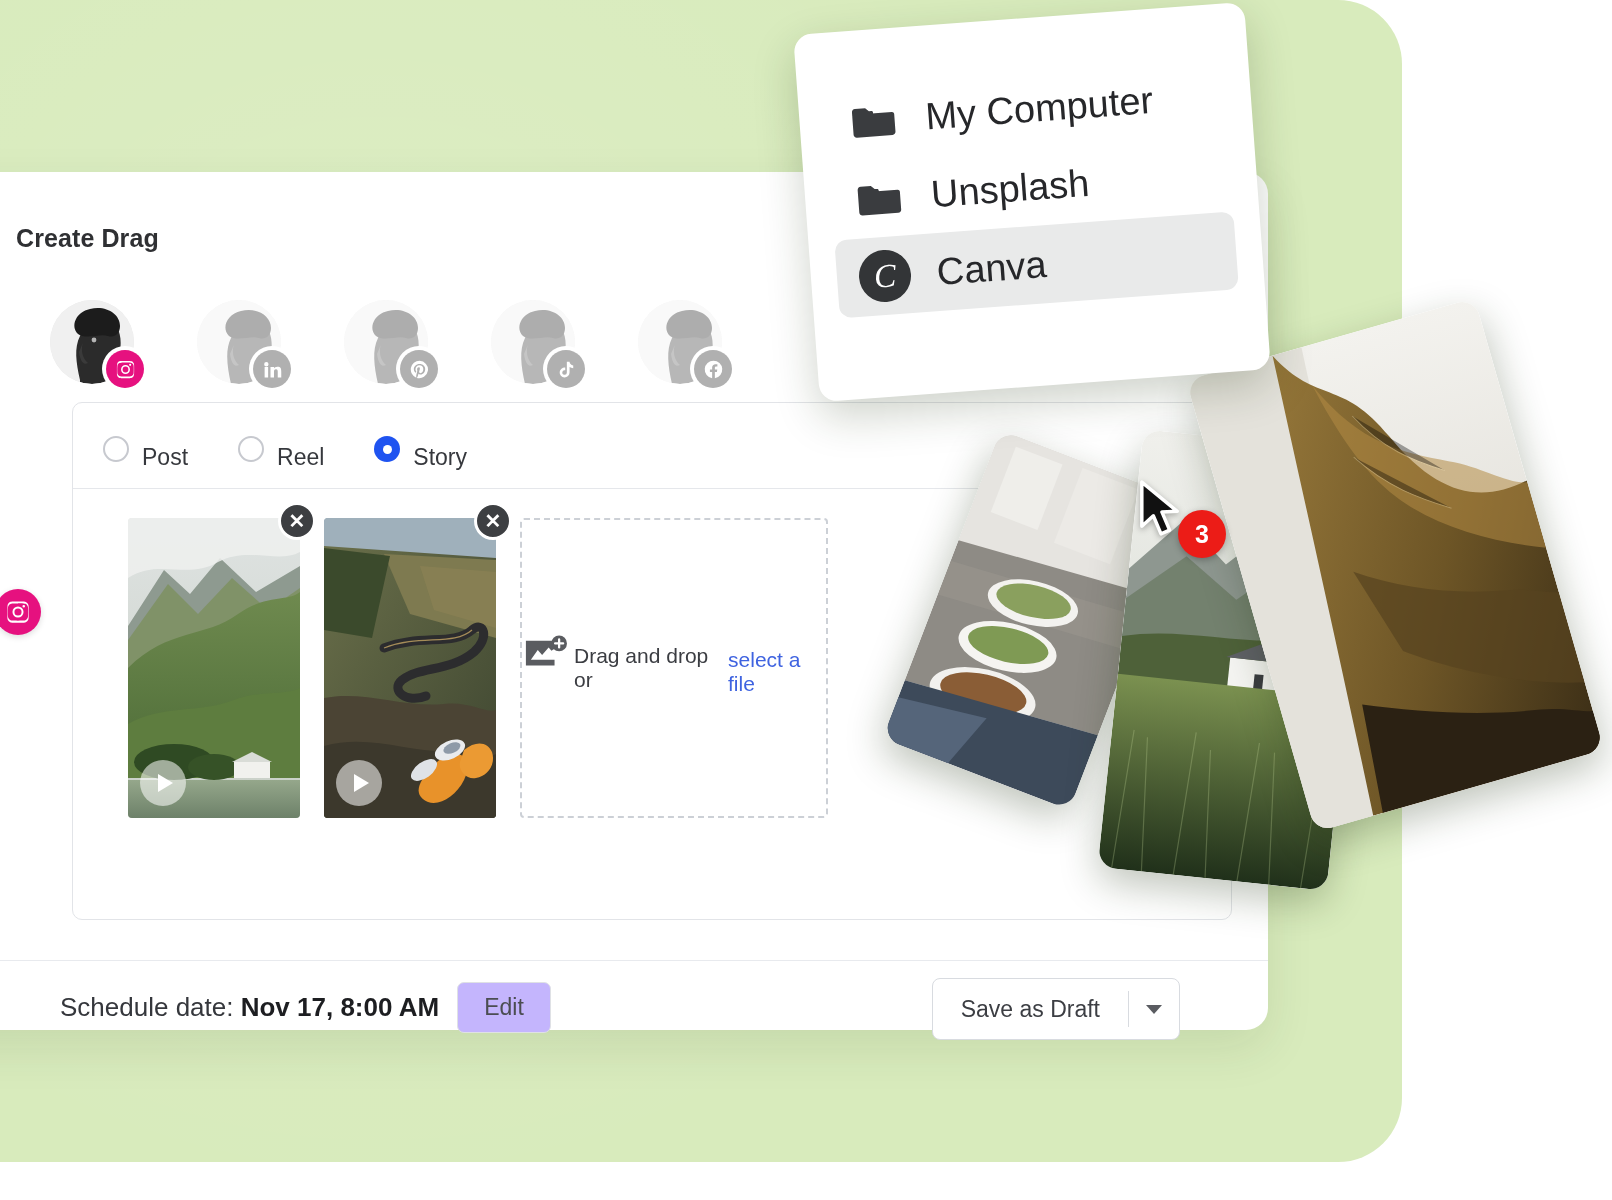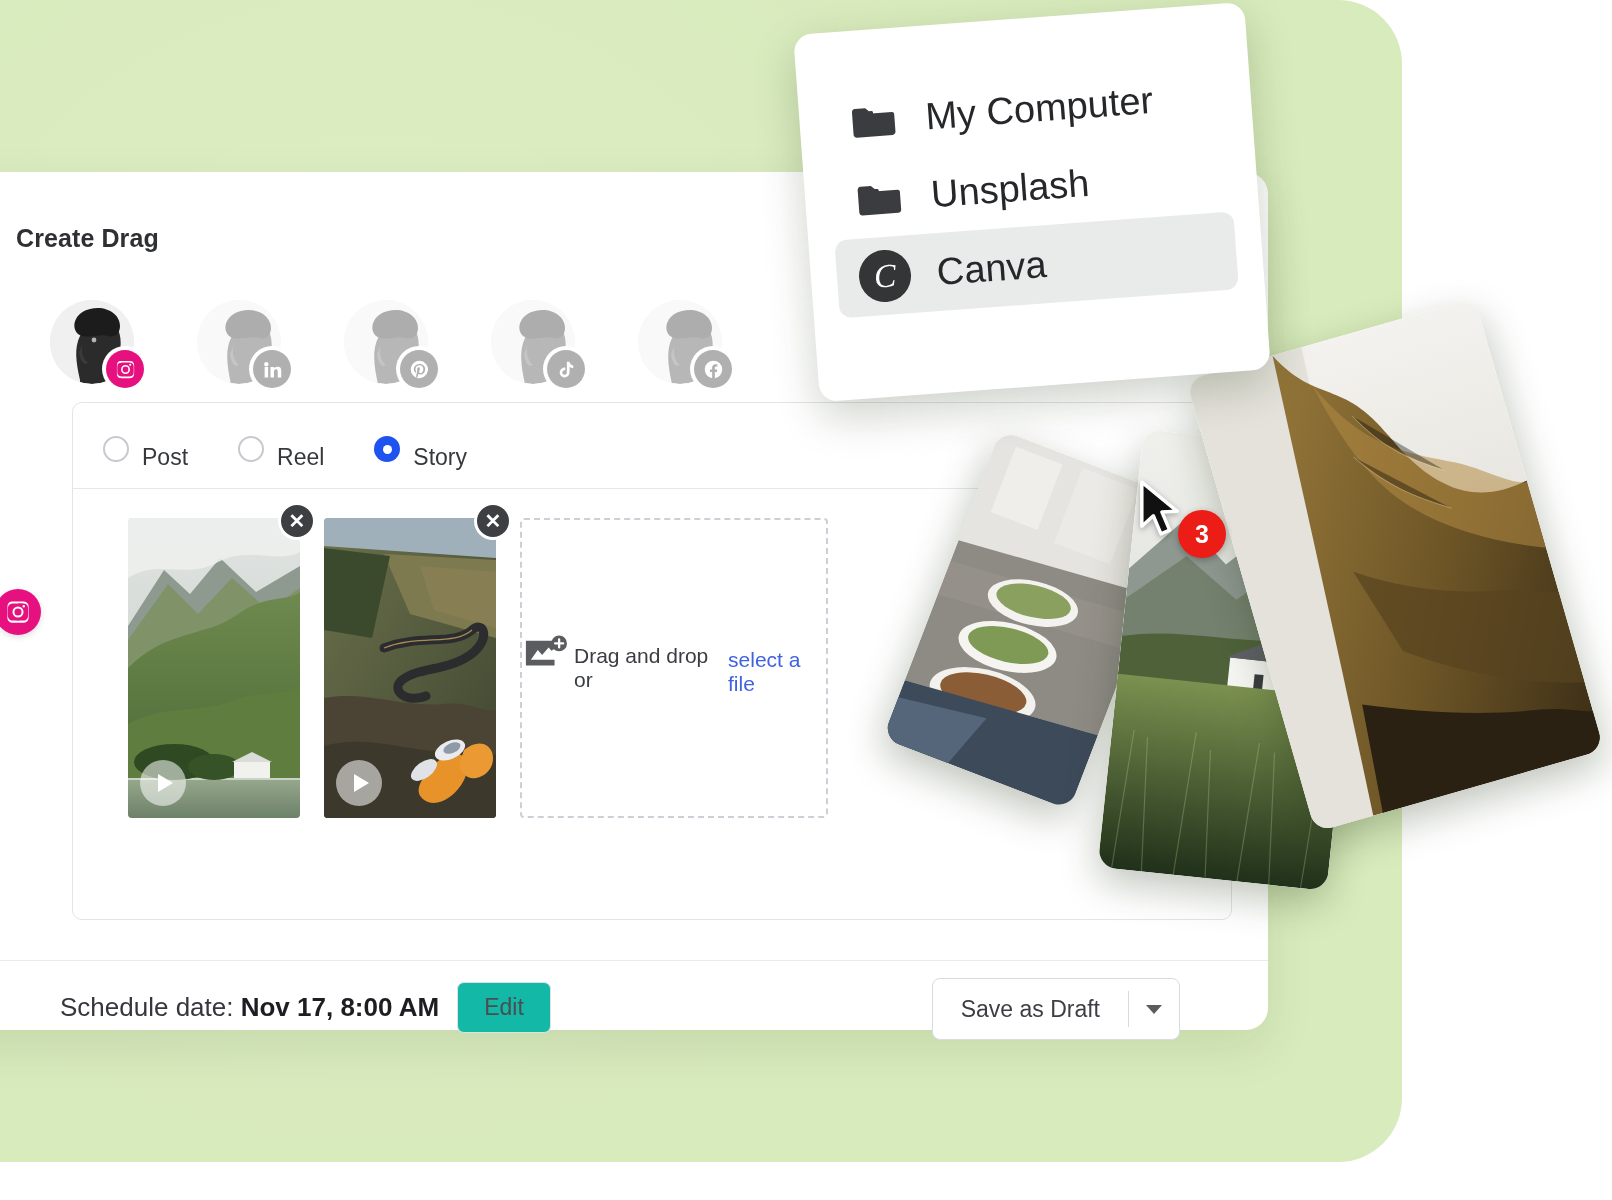--- a/index.html
+++ b/index.html
@@ -147,21 +147,21 @@
     position: absolute; left: 0px; right: 0px; top: 788px; height: 1px; background: #e8eaee;
   }
   .schedule {
     position: absolute; left: 120px; top: 810px;
     display: flex; align-items: center; gap: 18px;
   }
   .sched-text { font-size: 26px; color: #35373c; }
   .sched-text b { color: #1d1e21; }
   .edit-btn {
     padding: 11px 26px; font-size: 23px; color: #4b4d52;
-    background: #14b8a6; border: 1px solid #dfe1e5; border-radius: 7px; cursor: pointer;
+    background: #c4b5fd; border: 1px solid #dfe1e5; border-radius: 7px; cursor: pointer;
   }
   .actions {
     position: absolute; right: 88px; top: 806px;
     display: flex; align-items: center; gap: 16px; flex-direction: column;
   }
   .split-btn {
     display: flex; align-items: stretch; height: 62px;
     border-radius: 8px; overflow: hidden; cursor: pointer;
   }
   .split-btn.draft { background: #fff; border: 1px solid #d8dbe0; }

